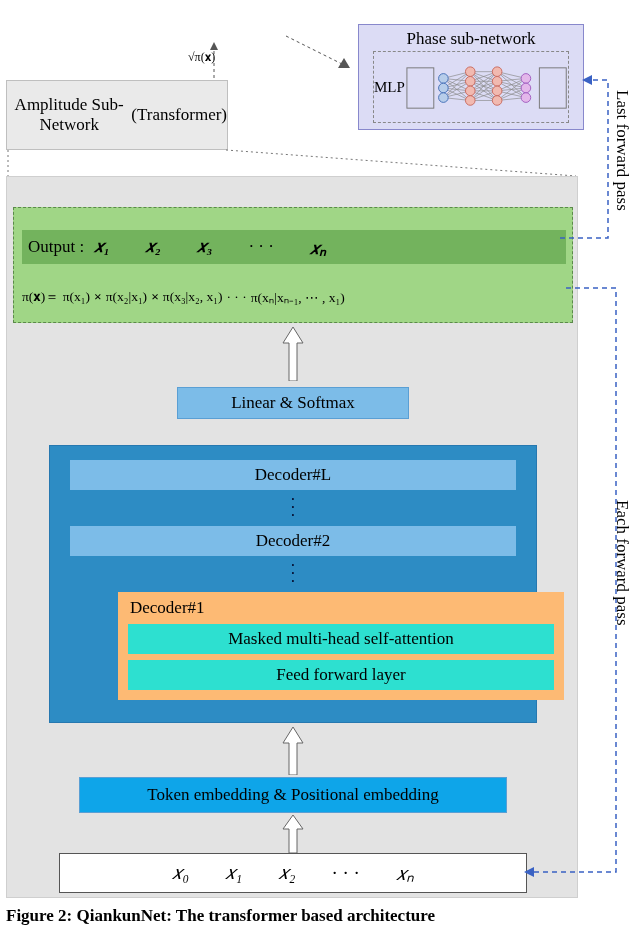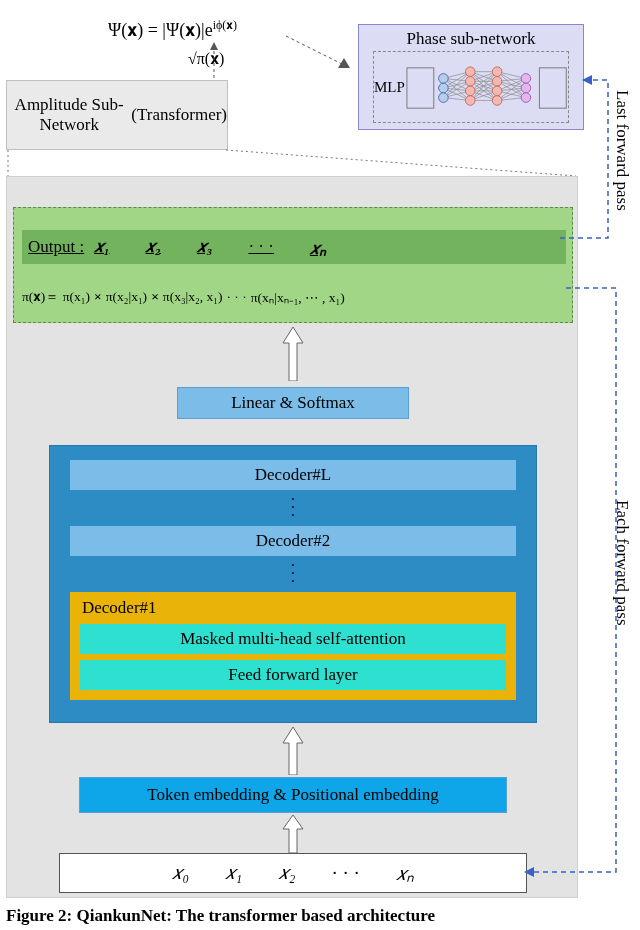--- a/index.html
+++ b/index.html
@@ -95,21 +95,20 @@
     position: absolute;
     left: 8px;
     top: 22px;
     width: 544px;
     height: 34px;
     background: #73b35d;
     display: flex;
     align-items: center;
     font-size: 17px;
     padding-left: 6px;
-    text-decoration: underline;
   }
   .output-bar .lbl { margin-right: 10px; }
   .xs-row {
     display: flex;
     gap: 36px;
     font-style: italic;
     font-weight: bold;
     font-size: 17px;
     align-items: center;
   }
@@ -165,23 +164,24 @@
   }
   .vdots {
     text-align: center;
     color: #002;
     font-size: 16px;
     line-height: 8px;
     letter-spacing: 0;
     margin: 2px 0 6px 0;
   }
   .dec1-box {
-    background: #eab308;
+    background: #fdba74;
     width: 100%;
     padding: 6px 10px 10px 10px;
+    margin-left: 48px;
   }
   .dec1-title { font-size: 17px; text-align: left; margin-bottom: 4px; padding-left: 2px;}
   .cyan-bar {
     background: #2de0d0;
     width: 100%;
     height: 30px;
     display: flex;
     align-items: center;
     justify-content: center;
     font-size: 17px;
@@ -230,25 +230,22 @@
   }
   .caption b { font-weight: bold; }
   .dashed-line { position: absolute; }
   .dashed-line svg { overflow: visible; }
 </style>
 </head>
 <body>
 
 <div class="canvas">
 
-  <div class="equation" style="left:108px; top:18px;">
-    <span>Ψ(𝐱) = |Ψ(𝐱)|e</span><sup style="font-size:12px">iϕ(𝐱)</sup>
-  </div>
-
-  <div class="equation" style="left:188px; top:50px; font-size:16px;">
+
+  <div class="equation" style="left:188px; top:50px; font-size:12px;">
     <span>√π(𝐱)</span>
   </div>
 
   <div class="amp-box">
     <div>Amplitude Sub-Network</div>
     <div>(Transformer)</div>
   </div>
 
   <div class="phase-box">
     <div class="phase-title">Phase sub-network</div>

